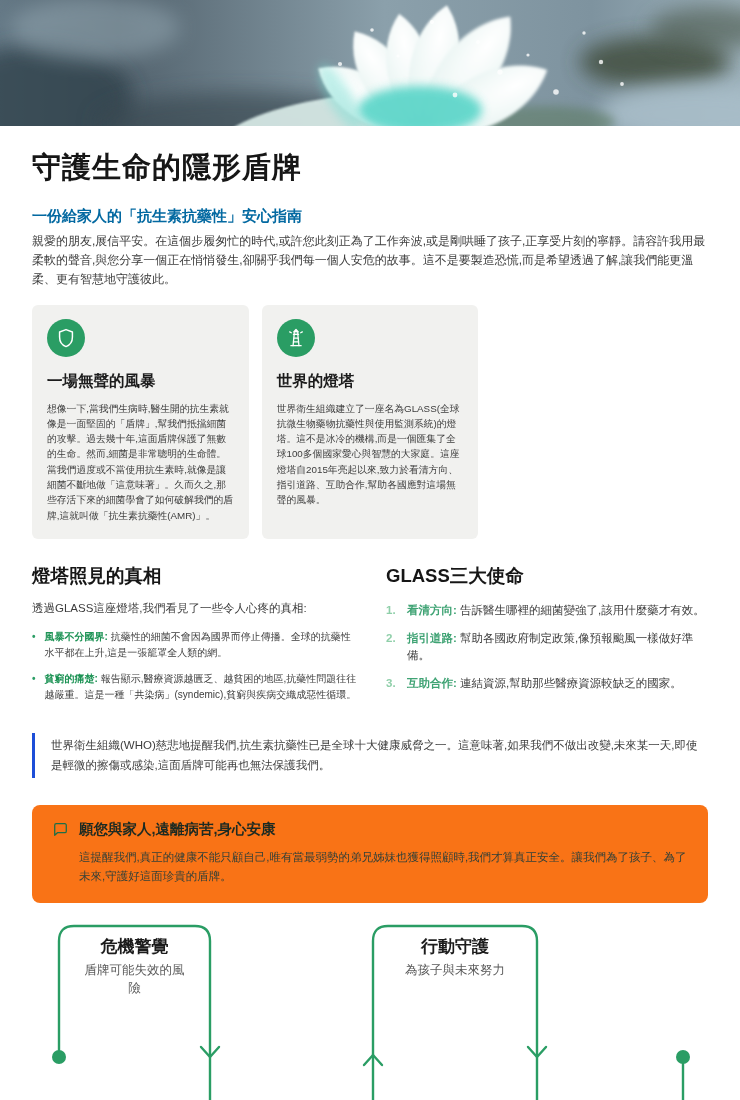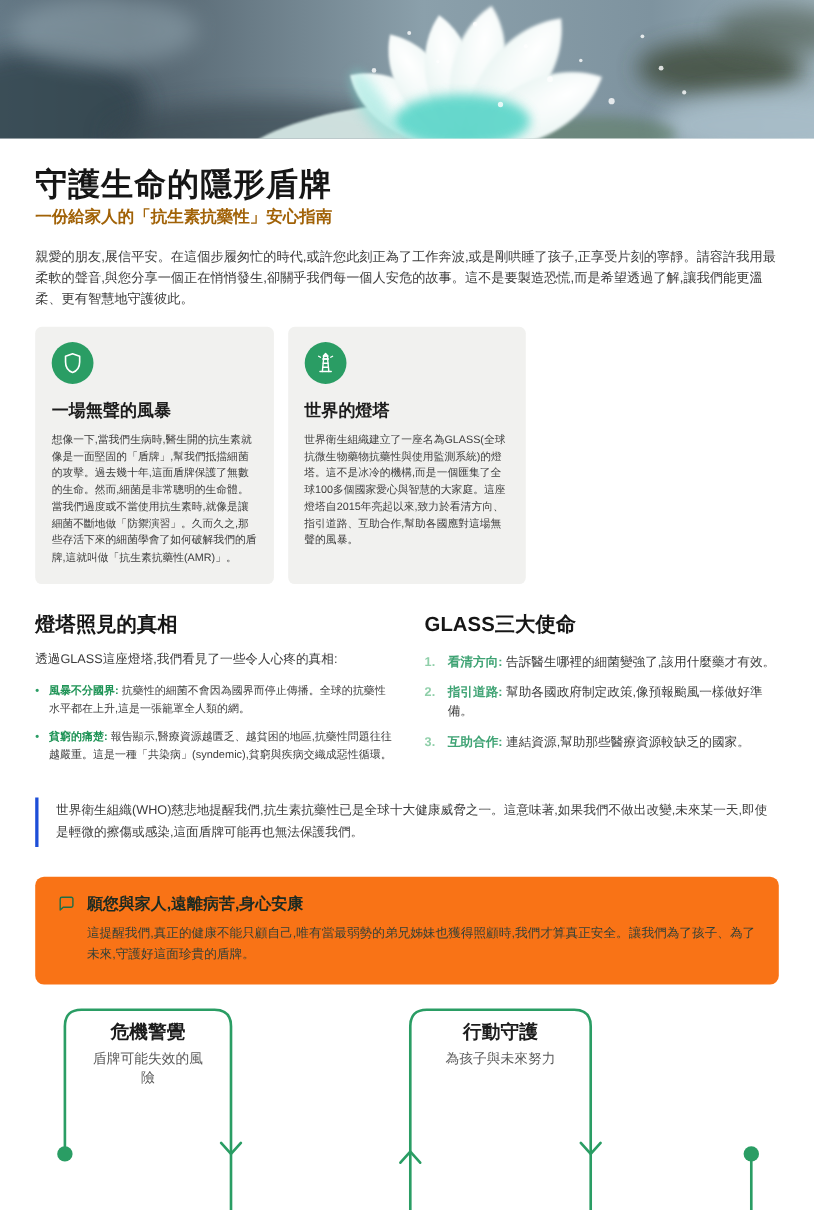--- a/index.html
+++ b/index.html
@@ -6,22 +6,22 @@
   html, body { width: 740px; background: #ffffff; }
   body {
     font-family: "Liberation Sans", "DejaVu Sans", sans-serif;
     color: #1f1f1f;
     width: 740px; height: 1100px; overflow: hidden;
   }
   .hero { width: 740px; height: 126px; overflow: hidden; }
   .content { padding: 0 32px; }
 
   h1.page-title { margin-top: 22px; font-size: 29px; font-weight: 700; letter-spacing: 1px; color: #161616; }
-  .page-subtitle { margin-top: 0; font-size: 15px; font-weight: 700; color: #a16207; }
-  .intro { margin-top: 17px; font-size: 12px; line-height: 1.6; color: #3c3c3c; }
+  .page-subtitle { margin-top: 19px; font-size: 15px; font-weight: 700; color: #0369a1; }
+  .intro { margin-top: 6px; font-size: 12px; line-height: 1.6; color: #3c3c3c; }
 
   .cards { margin-top: 15px; display: grid; grid-template-columns: repeat(3, 1fr); gap: 13px; }
   .card { background: #f1f1ef; border-radius: 6px; padding: 14px 15px 16px; }
   .icon-circle {
     width: 38px; height: 38px; border-radius: 50%;
     background: #2a9d64; display: flex; align-items: center; justify-content: center;
   }
   .card h3 { margin-top: 14px; font-size: 15.5px; font-weight: 700; color: #1c1c1c; }
   .card p { margin-top: 9px; font-size: 9.8px; line-height: 1.56; color: #3d3d3d; }
 
@@ -130,21 +130,21 @@
 
   <div class="cards">
 
     <div class="card">
       <div class="icon-circle">
         <svg width="22" height="22" viewBox="0 0 24 24">
           <path d="M12 2.8 L19 5.4 V11 C19 16.2 16 20 12 21.4 C8 20 5 16.2 5 11 V5.4 Z" stroke="#ffffff" stroke-width="1.6" fill="none" stroke-linejoin="round"></path>
         </svg>
       </div>
       <h3>一場無聲的風暴</h3>
-      <p>想像一下,當我們生病時,醫生開的抗生素就像是一面堅固的「盾牌」,幫我們抵擋細菌的攻擊。過去幾十年,這面盾牌保護了無數的生命。然而,細菌是非常聰明的生命體。當我們過度或不當使用抗生素時,就像是讓細菌不斷地做「防禦演習」。久而久之,那些存活下來的細菌學會了如何破解我們的盾牌,這就叫做「抗生素抗藥性(AMR)」。</p>
+      <p>想像一下,當我們生病時,醫生開的抗生素就像是一面堅固的「盾牌」,幫我們抵擋細菌的攻擊。過去幾十年,這面盾牌保護了無數的生命。然而,細菌是非常聰明的生命體。當我們過度或不當使用抗生素時,就像是讓細菌不斷地做「這意味著」。久而久之,那些存活下來的細菌學會了如何破解我們的盾牌,這就叫做「抗生素抗藥性(AMR)」。</p>
     </div>
 
     <div class="card">
       <div class="icon-circle">
         <svg width="22" height="22" viewBox="0 0 24 24">
           <g stroke="#ffffff" stroke-width="1.4" fill="none" stroke-linecap="round" stroke-linejoin="round">
             <path d="M12 2.6 L9.8 5.1 H14.2 Z"></path>
             <rect x="10" y="5.1" width="4" height="2.9"></rect>
             <path d="M9.2 8 H14.8"></path>
             <path d="M10 8 L8.8 20.4 M14 8 L15.2 20.4"></path>

